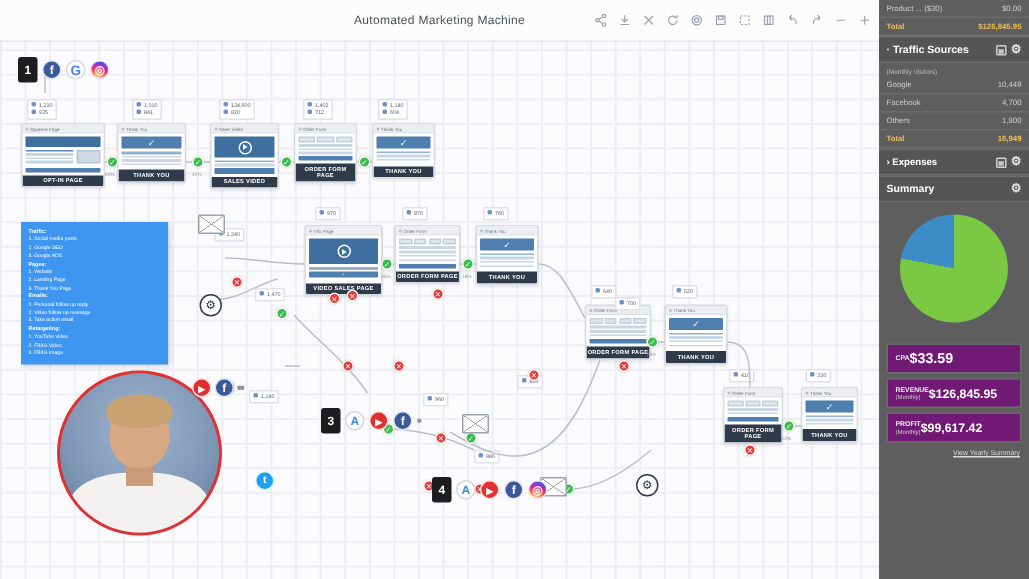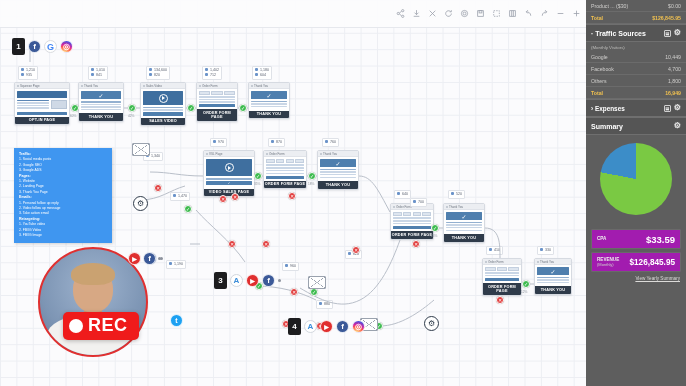--- a/index.html
+++ b/index.html
@@ -200,22 +200,22 @@
   .miniico {
     width: 7px; height: 7px; border: 1px solid #cfcfcf; border-radius: 1px;
     display: flex; align-items: center; justify-content: center; font-size: 4px; color: #e6e6e6;
   }
   .gear { font-size: 8px; color: #e8e8e8; line-height: 1; }
   .caption { padding: 3px 5px 1px; font-size: 4.4px; color: #bdbcba; }
   .piewrap { padding: 8px 0 10px; display: flex; justify-content: center; }
   .pie { width: 72px; height: 72px; border-radius: 50%; }
   .metrics { padding: 4px 5px 0; }
   .mrow {
-    background: #a21caf; border: 1px solid #6a6a6a; border-radius: 1px;
-    display: flex; justify-content: space-between; align-items: center;
+    background: #701a75; border: 1px solid #6a6a6a; border-radius: 1px;
+    display: flex; align-items: center;
     padding: 3.5px 5px; margin-bottom: 3px;
   }
   .mlabel { font-size: 4.6px; font-weight: bold; color: #ededed; line-height: 5.6px; }
   .mlabel small { display: block; font-weight: normal; font-size: 4px; color: #cfcece; }
   .mval { font-size: 9.5px; font-weight: bold; color: #fff; }
   .mval.sm { font-size: 8.2px; }
   .yearly { text-align: right; padding: 1px 6px 0; font-size: 4.6px; color: #dcdbd9; text-decoration: underline; }
 </style>
 </head>
 <body>
@@ -559,20 +559,21 @@
       </div>
       <div>
         <b>Retargeting:</b>
         <div>1. YouTube video</div>
         <div>2. FB/IG Video</div>
         <div>3. FB/IG Image</div>
       </div>
     </div>
 
     <div class="topbar">
+      <div class="doc-title">Automated Marketing Machine</div>
       <div class="tools">
         <span class="tool">
             <svg viewBox="0 0 16 16">
               <g fill="none" stroke="currentColor" stroke-width="1.4">
                 <circle cx="12" cy="3" r="2"></circle>
                 <circle cx="4" cy="8" r="2"></circle>
                 <circle cx="12" cy="13" r="2"></circle>
                 <path d="M6 7L10 4M6 9l4 3"></path>
               </g>
             </svg>
@@ -658,24 +659,20 @@
             </svg>
           </span>
       </div>
     </div>
 
     <div class="cam">
       <div class="body"></div>
       <div class="neck"></div>
       <div class="head"></div>
       <div class="hair"></div>
-    </div>
-    <div class="recbadge">
-      <span class="recdot"></span>
-      <span>REC</span>
     </div>
     <div class="camicons">
       <span class="sico yt">▶</span>
       <span class="sico fb">f</span>
       <span class="dot-tiny"></span>
     </div>
 
   </div>
 
   <div class="panel">
@@ -736,18 +733,25 @@
         <span class="mlabel">CPA</span>
         <span class="mval">$33.59</span>
       </div>
       <div class="mrow">
         <span class="mlabel">
           <span>REVENUE</span>
           <small>(Monthly)</small>
         </span>
         <span class="mval sm">$126,845.95</span>
       </div>
+      <div class="mrow">
+        <span class="mlabel">
+          <span>PROFIT</span>
+          <small>(Monthly)</small>
+        </span>
+        <span class="mval sm">$99,617.42</span>
+      </div>
     </div>
 
     <div class="yearly">View Yearly Summary</div>
   </div>
 
 </div>
 
 </body></html>

